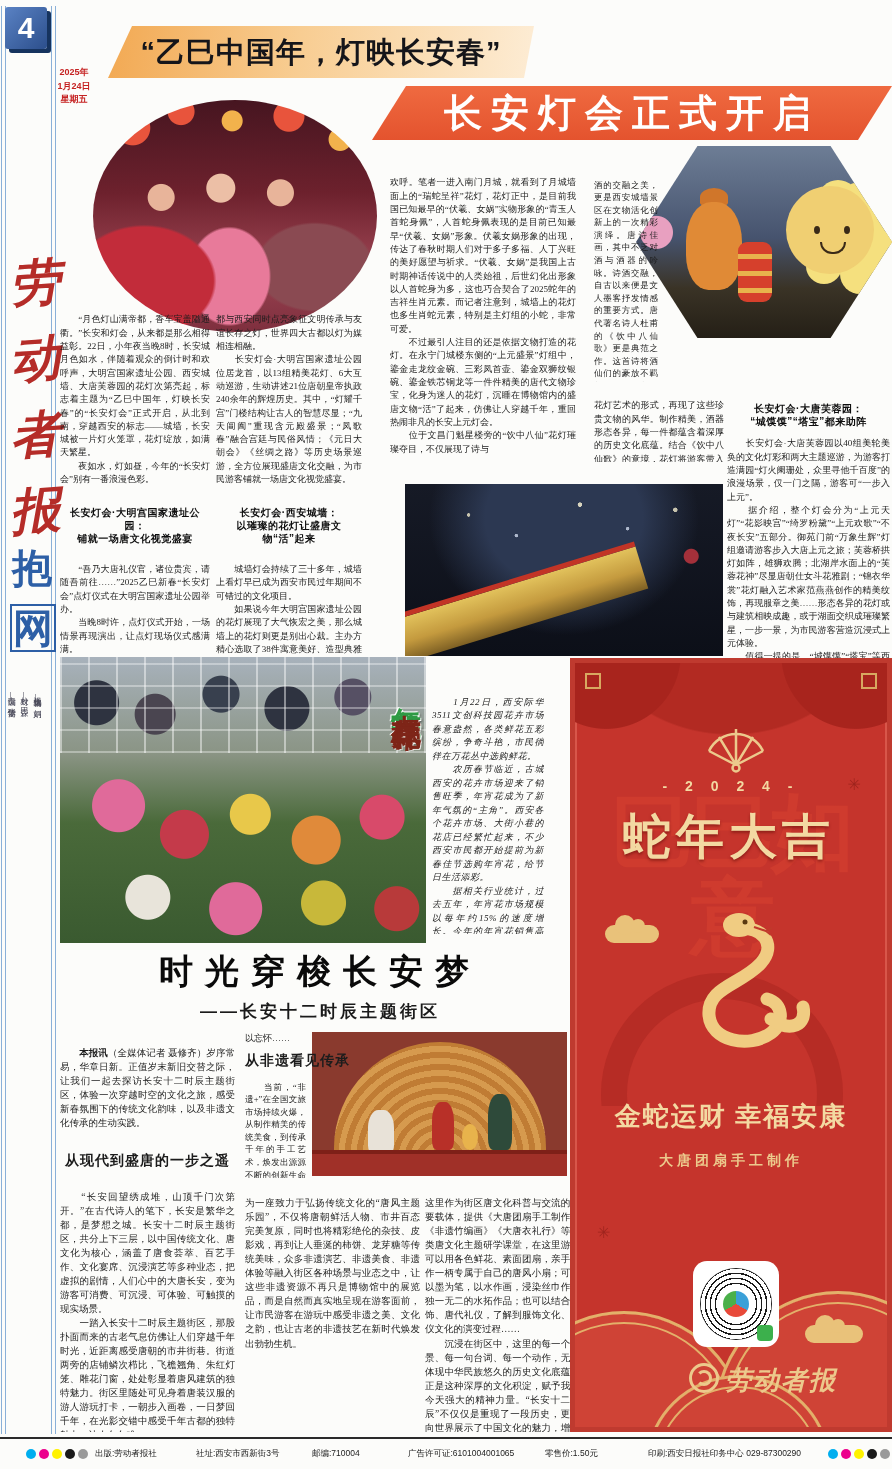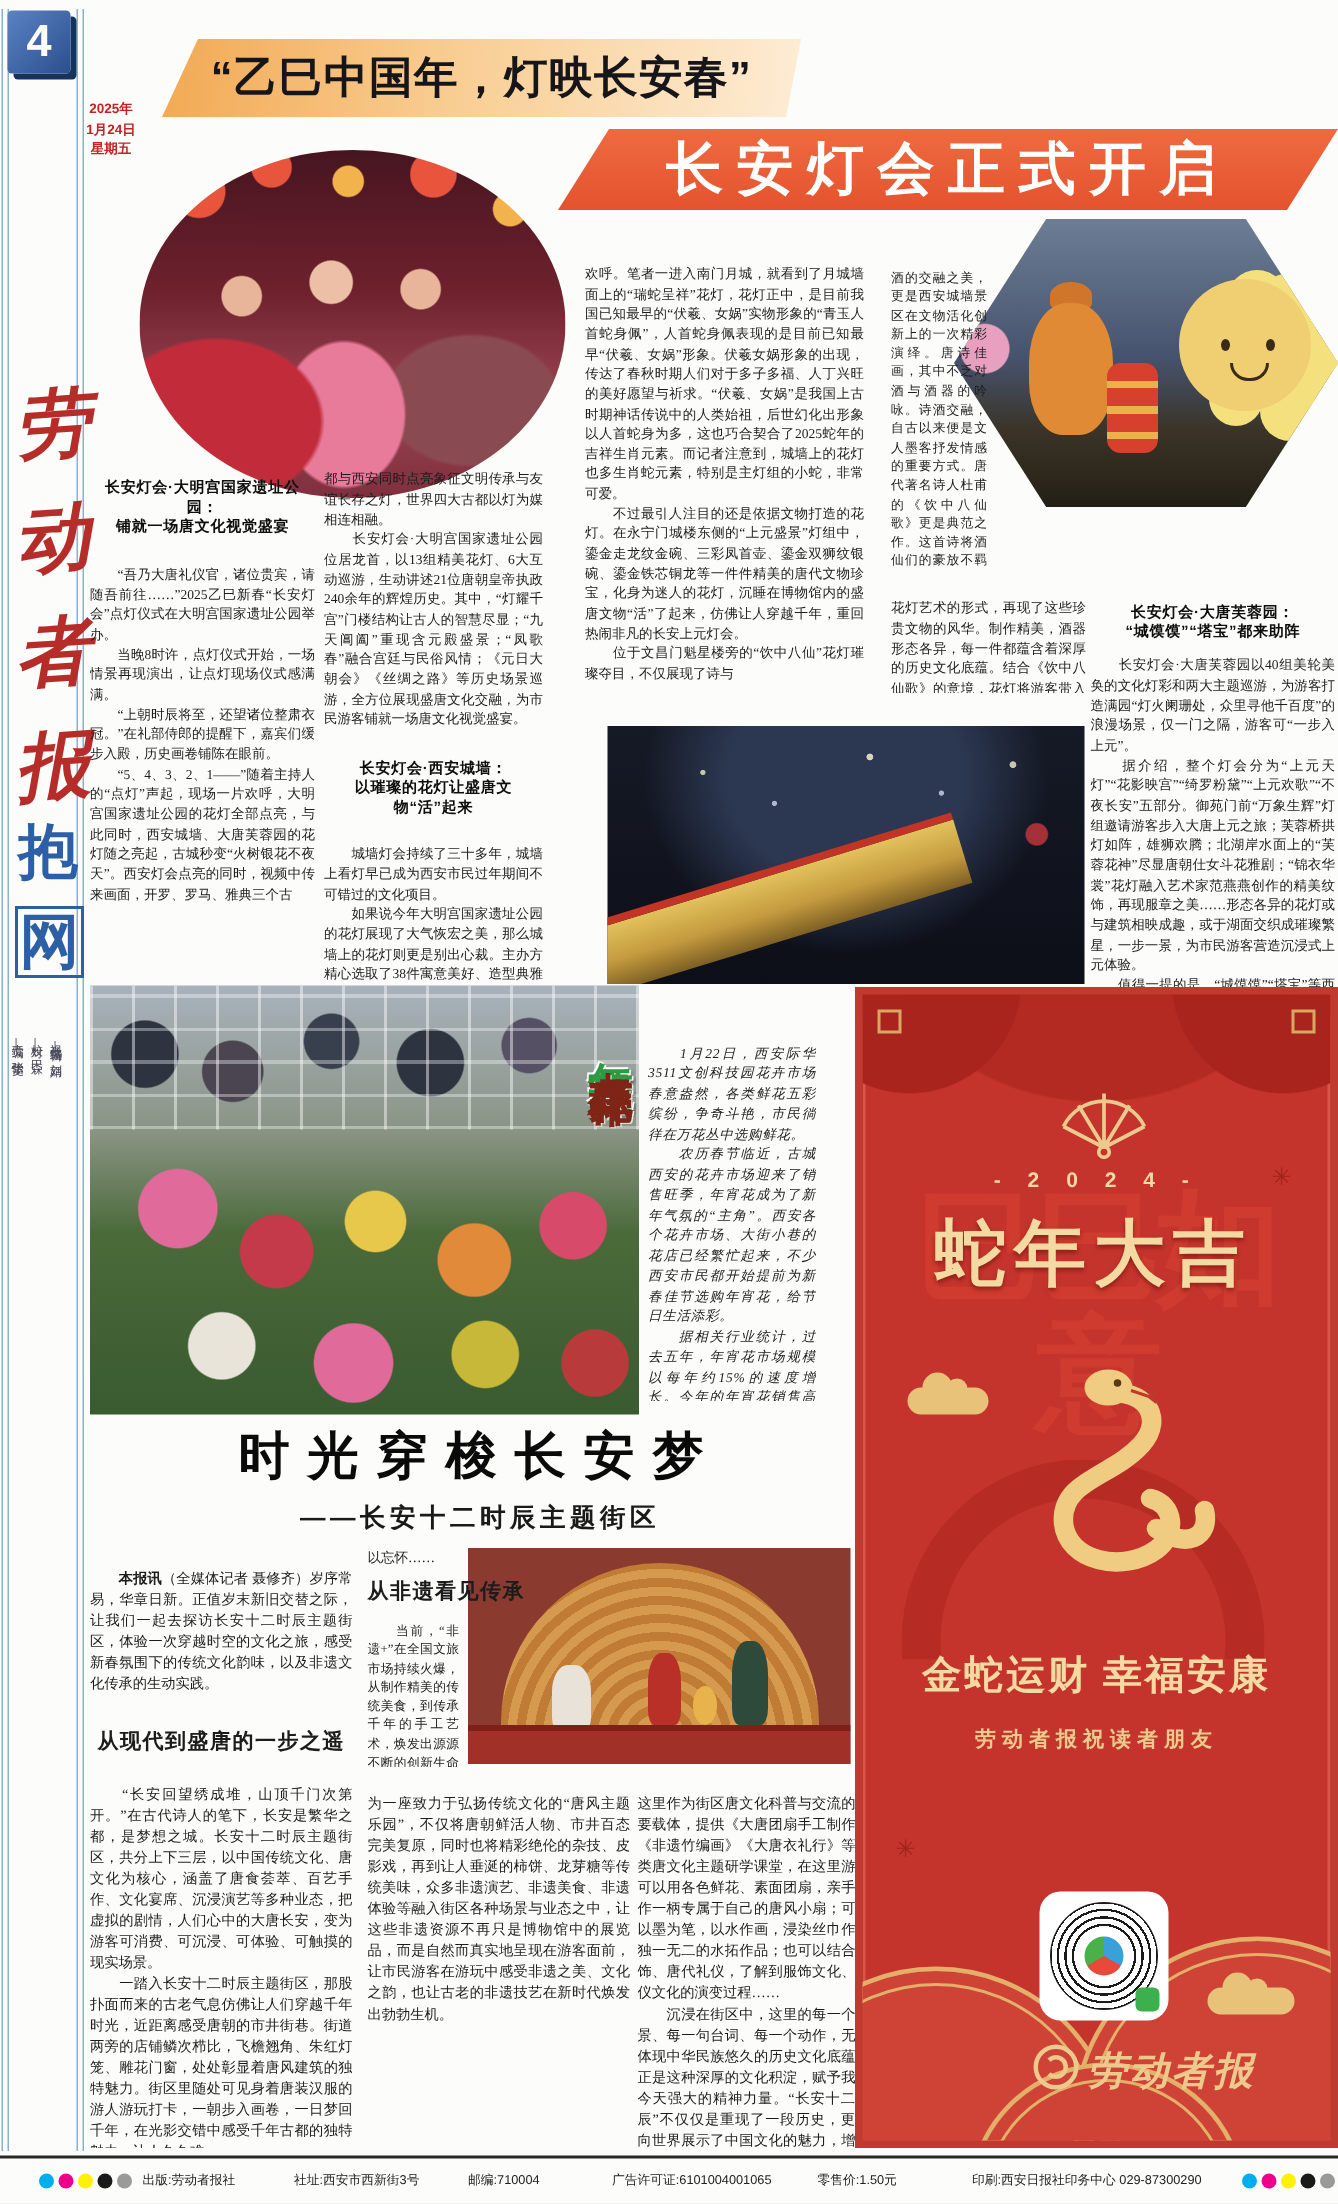--- a/index.html
+++ b/index.html
@@ -191,20 +191,22 @@
     <div class="abs flowerhead"></div>
     <div class="abs eye" style="left:178px;top:80px;"></div>
     <div class="abs eye" style="left:208px;top:80px;"></div>
     <div class="abs smile"></div>
   </div>
   <div class="abs nightphoto">
     <div class="abs goldwall"></div>
   </div>
 
   <div class="abs bt" style="left:60px;top:300px;width:150px;height:360px;">
+    <p>　　“月色灯山满帝都，香车宝盖隘通衢。”长安和灯会，从来都是那么相得益彰。22日，小年夜当晚8时，长安城月色如水，伴随着观众的倒计时和欢呼声，大明宫国家遗址公园、西安城墙、大唐芙蓉园的花灯次第亮起，标志着主题为“乙巳中国年，灯映长安春”的“长安灯会”正式开启，从北到南，穿越西安的标志——城墙，长安城被一片灯火笼罩，花灯绽放，如满天繁星。
+　　夜如水，灯如昼，今年的“长安灯会”别有一番浪漫色彩。</p>
     <div class="sec-head">长安灯会·大明宫国家遗址公园：
 铺就一场唐文化视觉盛宴</div>
     <p>　　“吾乃大唐礼仪官，诸位贵宾，请随吾前往……”2025乙巳新春“长安灯会”点灯仪式在大明宫国家遗址公园举办。
 　　当晚8时许，点灯仪式开始，一场情景再现演出，让点灯现场仪式感满满。
 　　“上朝时辰将至，还望诸位整肃衣冠。”在礼部侍郎的提醒下，嘉宾们缓步入殿，历史画卷铺陈在眼前。
 　　“5、4、3、2、1——”随着主持人的“点灯”声起，现场一片欢呼，大明宫国家遗址公园的花灯全部点亮，与此同时，西安城墙、大唐芙蓉园的花灯随之亮起，古城秒变“火树银花不夜天”。西安灯会点亮的同时，视频中传来画面，开罗、罗马、雅典三个古</p>
   </div>
   <div class="abs bt" style="left:216px;top:300px;width:146px;height:360px;">
     <p>都与西安同时点亮象征文明传承与友谊长存之灯，世界四大古都以灯为媒相连相融。
 　　长安灯会·大明宫国家遗址公园位居龙首，以13组精美花灯、6大互动巡游，生动讲述21位唐朝皇帝执政240余年的辉煌历史。其中，“灯耀千宫”门楼结构让古人的智慧尽显；“九天阊阖”重现含元殿盛景；“凤歌春”融合宫廷与民俗风情；《元日大朝会》《丝绸之路》等历史场景巡游，全方位展现盛唐文化交融，为市民游客铺就一场唐文化视觉盛宴。</p>
@@ -295,21 +297,21 @@
     <svg class="abs" style="left:92px;top:238px;z-index:2;" width="150" height="170" viewBox="0 0 150 170">
       <g stroke="#f0cc82" stroke-width="13" fill="none" stroke-linecap="round">
         <path d="M70 28 c26 -4 40 16 24 34 c-20 22 -54 24 -52 52 c2 26 40 34 62 18 c14 -10 12 -30 -4 -34"></path>
         <path d="M104 118 c20 14 36 6 32 -12"></path>
       </g>
       <ellipse cx="72" cy="24" rx="16" ry="12" fill="#f0cc82"></ellipse>
       <circle cx="78" cy="21" r="2.5" fill="#5a3a10"></circle>
       <path d="M87 26 l12 4 M99 30 l6 -3 M99 30 l5 4" stroke="#c0392b" stroke-width="2" fill="none"></path>
     </svg>
     <div class="abs pslogan">金蛇运财 幸福安康</div>
-    <div class="abs pwish" style="top:490px;">劳动者报祝读者朋友</div>
+    <div class="abs pwish" style="top:490px;">大唐团扇手工制作</div>
     <div class="aster" style="left:22px;top:560px;">✳</div>
     <div class="aster" style="right:26px;top:112px;">✳</div>
     <div class="abs qr">
       <div class="qrring"></div>
       <div class="qrcenter">
         <div class="qrswirl"></div>
       </div>
       <div class="qrpay"></div>
     </div>
     <div class="cloud" style="right:24px;top:662px;width:58px;z-index:2;"></div>

